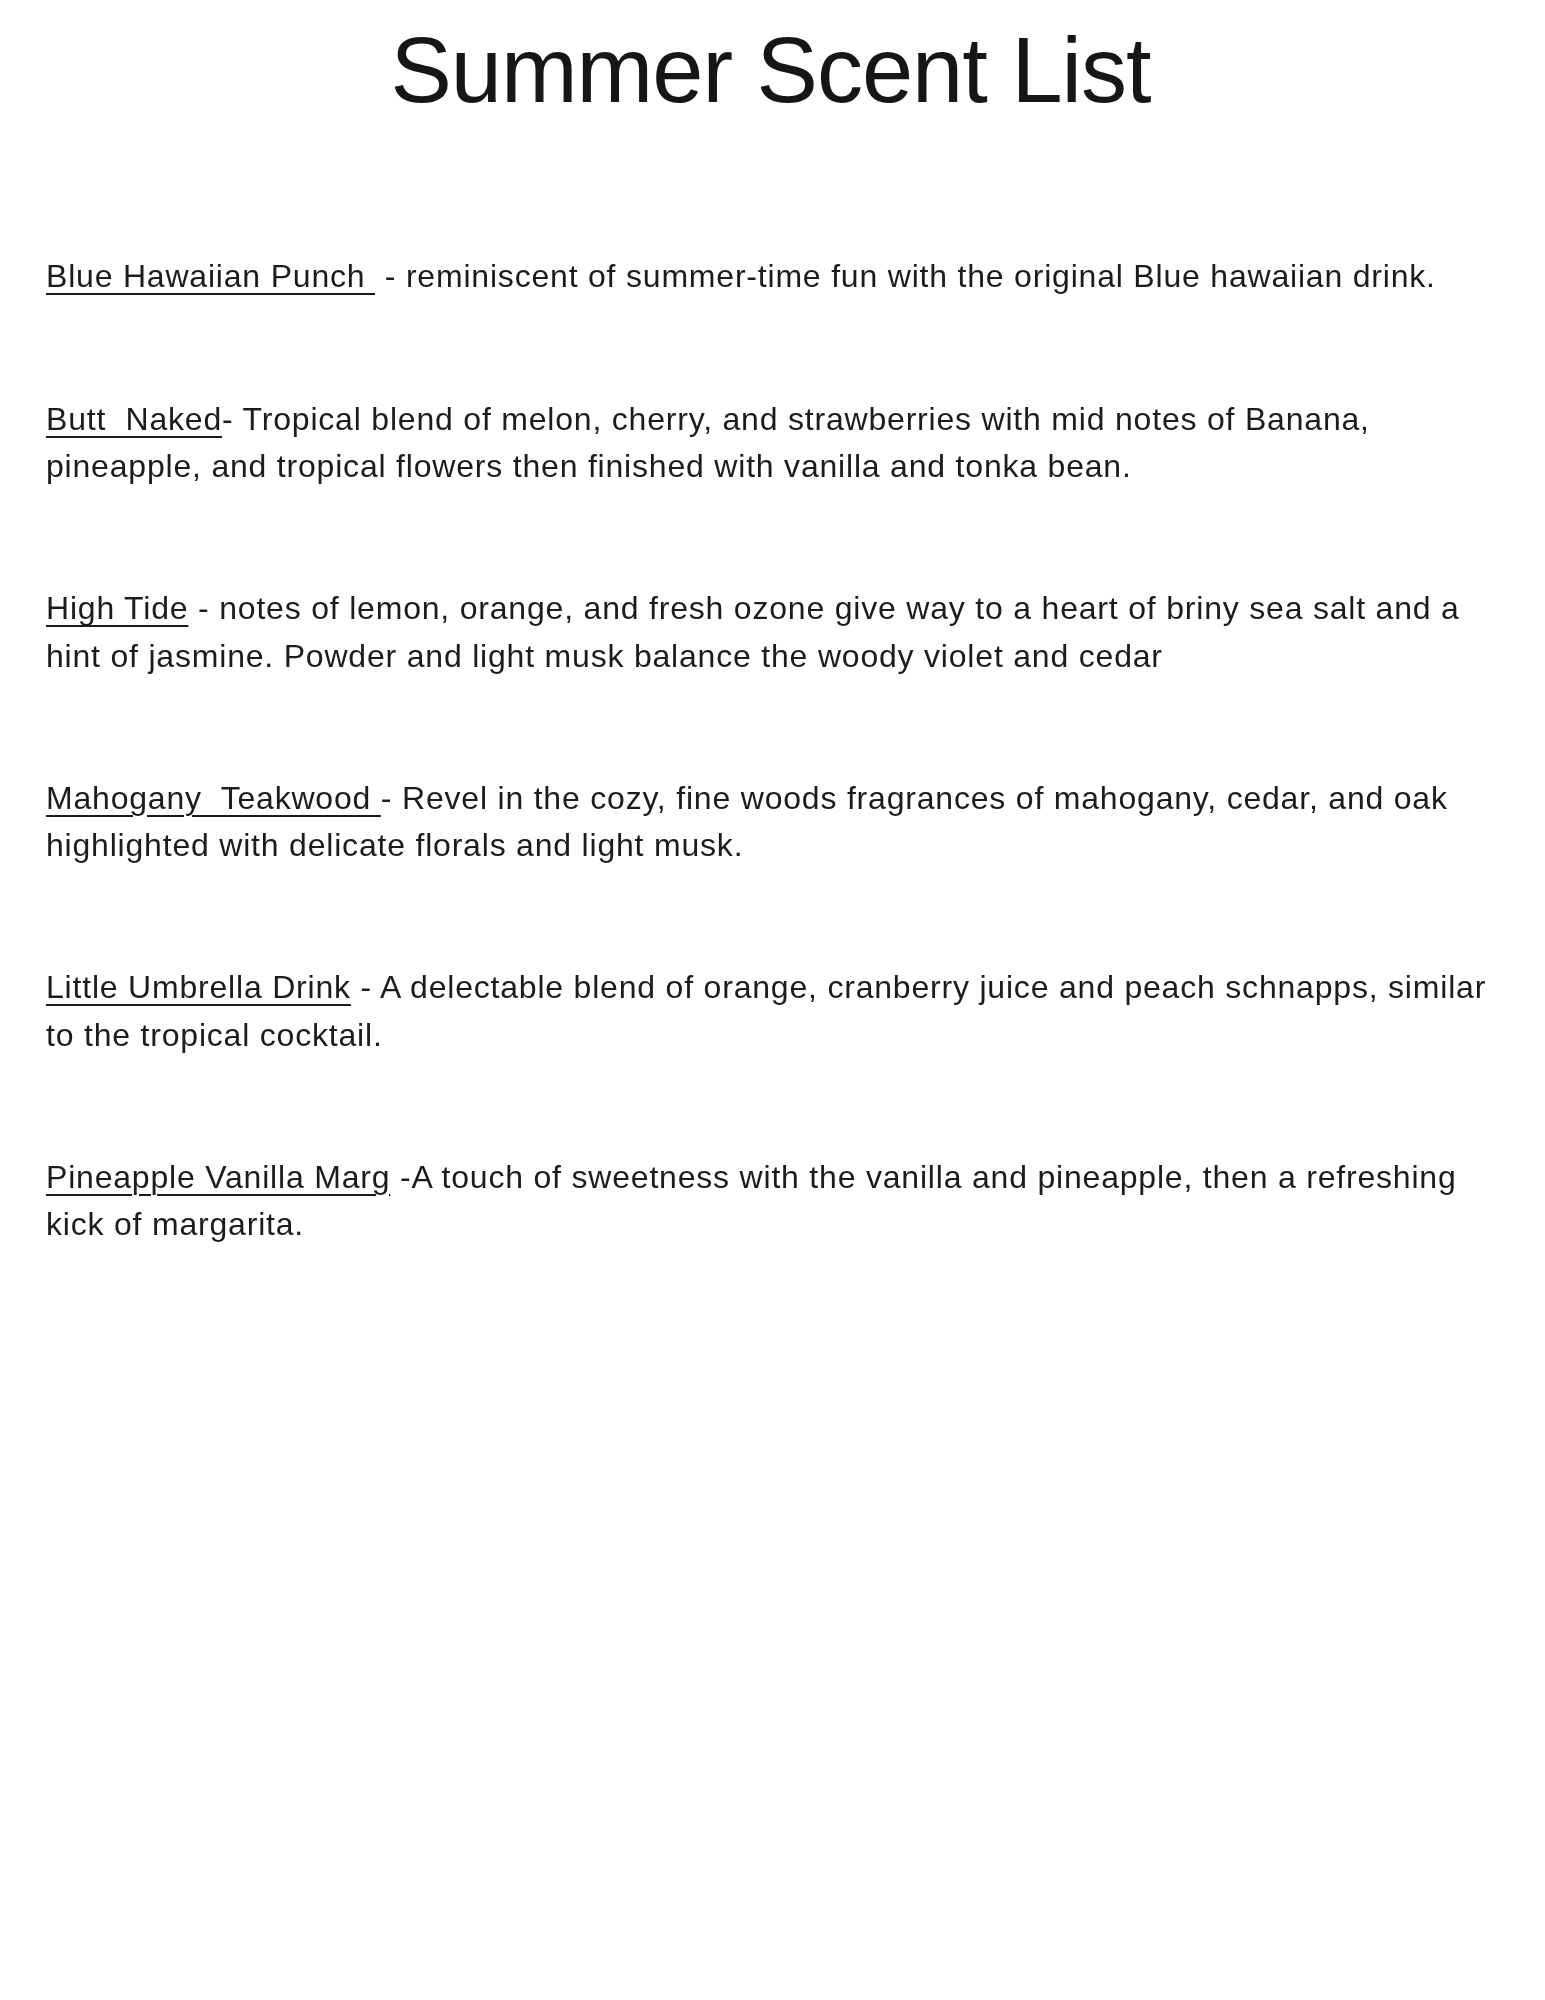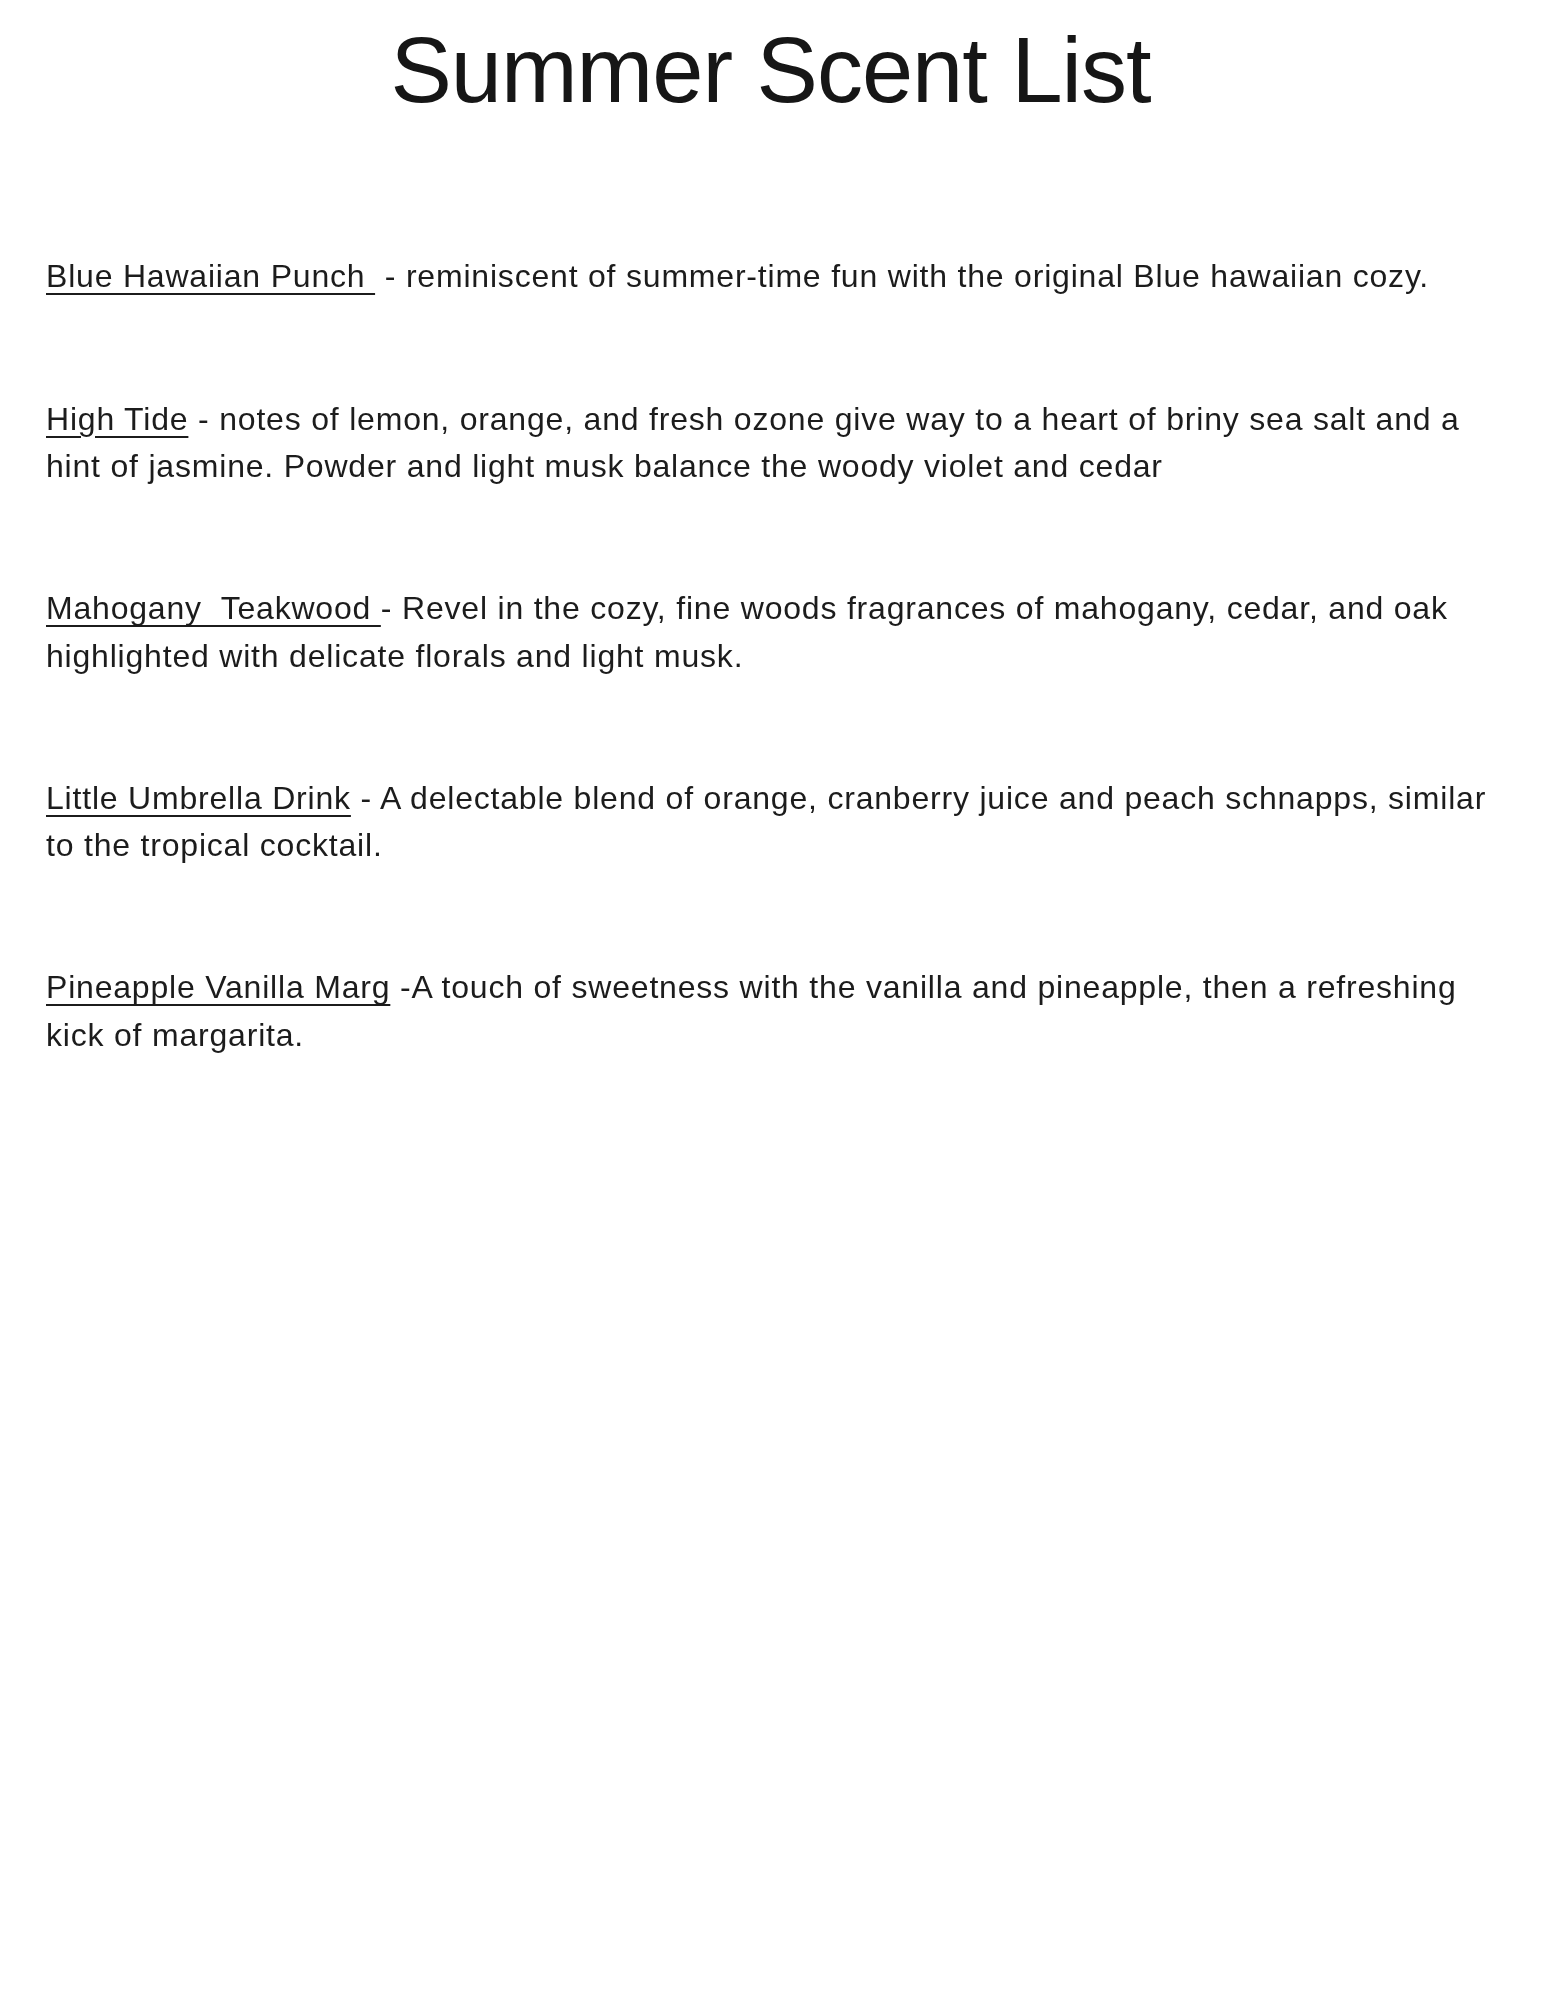--- a/index.html
+++ b/index.html
@@ -46,21 +46,22 @@
     text-underline-offset: 6px;
   }
 </style>
 </head>
 <body>
 
 <div class="page">
   <h1 class="doc-title">Summer Scent List</h1>
 
   <div class="scent-list">
-    <p class="scent-entry"><span class="scent-name">Blue Hawaiian Punch </span><span> - reminiscent of summer-time fun with the original Blue hawaiian cozy.</span></p>
+    <p class="scent-entry"><span class="scent-name">Blue Hawaiian Punch </span><span> - reminiscent of summer-time fun with the original Blue hawaiian drink.</span></p>
+    <p class="scent-entry"><span class="scent-name">Butt  Naked</span><span>- Tropical blend of melon, cherry, and strawberries with mid notes of Banana, pineapple, and tropical flowers then finished with vanilla and tonka bean.</span></p>
     <p class="scent-entry"><span class="scent-name">High Tide</span><span> - notes of lemon, orange, and fresh ozone give way to a heart of briny sea salt and a hint of jasmine. Powder and light musk balance the woody violet and cedar</span></p>
     <p class="scent-entry"><span class="scent-name">Mahogany  Teakwood </span><span>- Revel in the cozy, fine woods fragrances of mahogany, cedar, and oak highlighted with delicate florals and light musk.</span></p>
     <p class="scent-entry"><span class="scent-name">Little Umbrella Drink</span><span> - A delectable blend of orange, cranberry juice and peach schnapps, similar to the tropical cocktail.</span></p>
     <p class="scent-entry"><span class="scent-name">Pineapple Vanilla Marg</span><span> -A touch of sweetness with the vanilla and pineapple, then a refreshing kick of margarita.</span></p>
     
     
     
     
     
     

